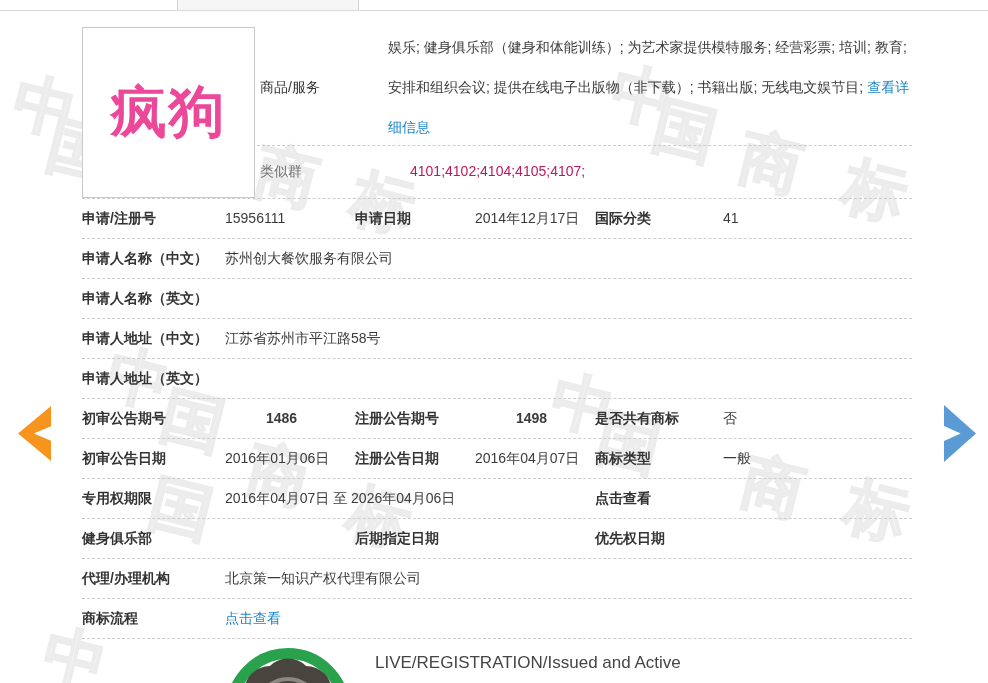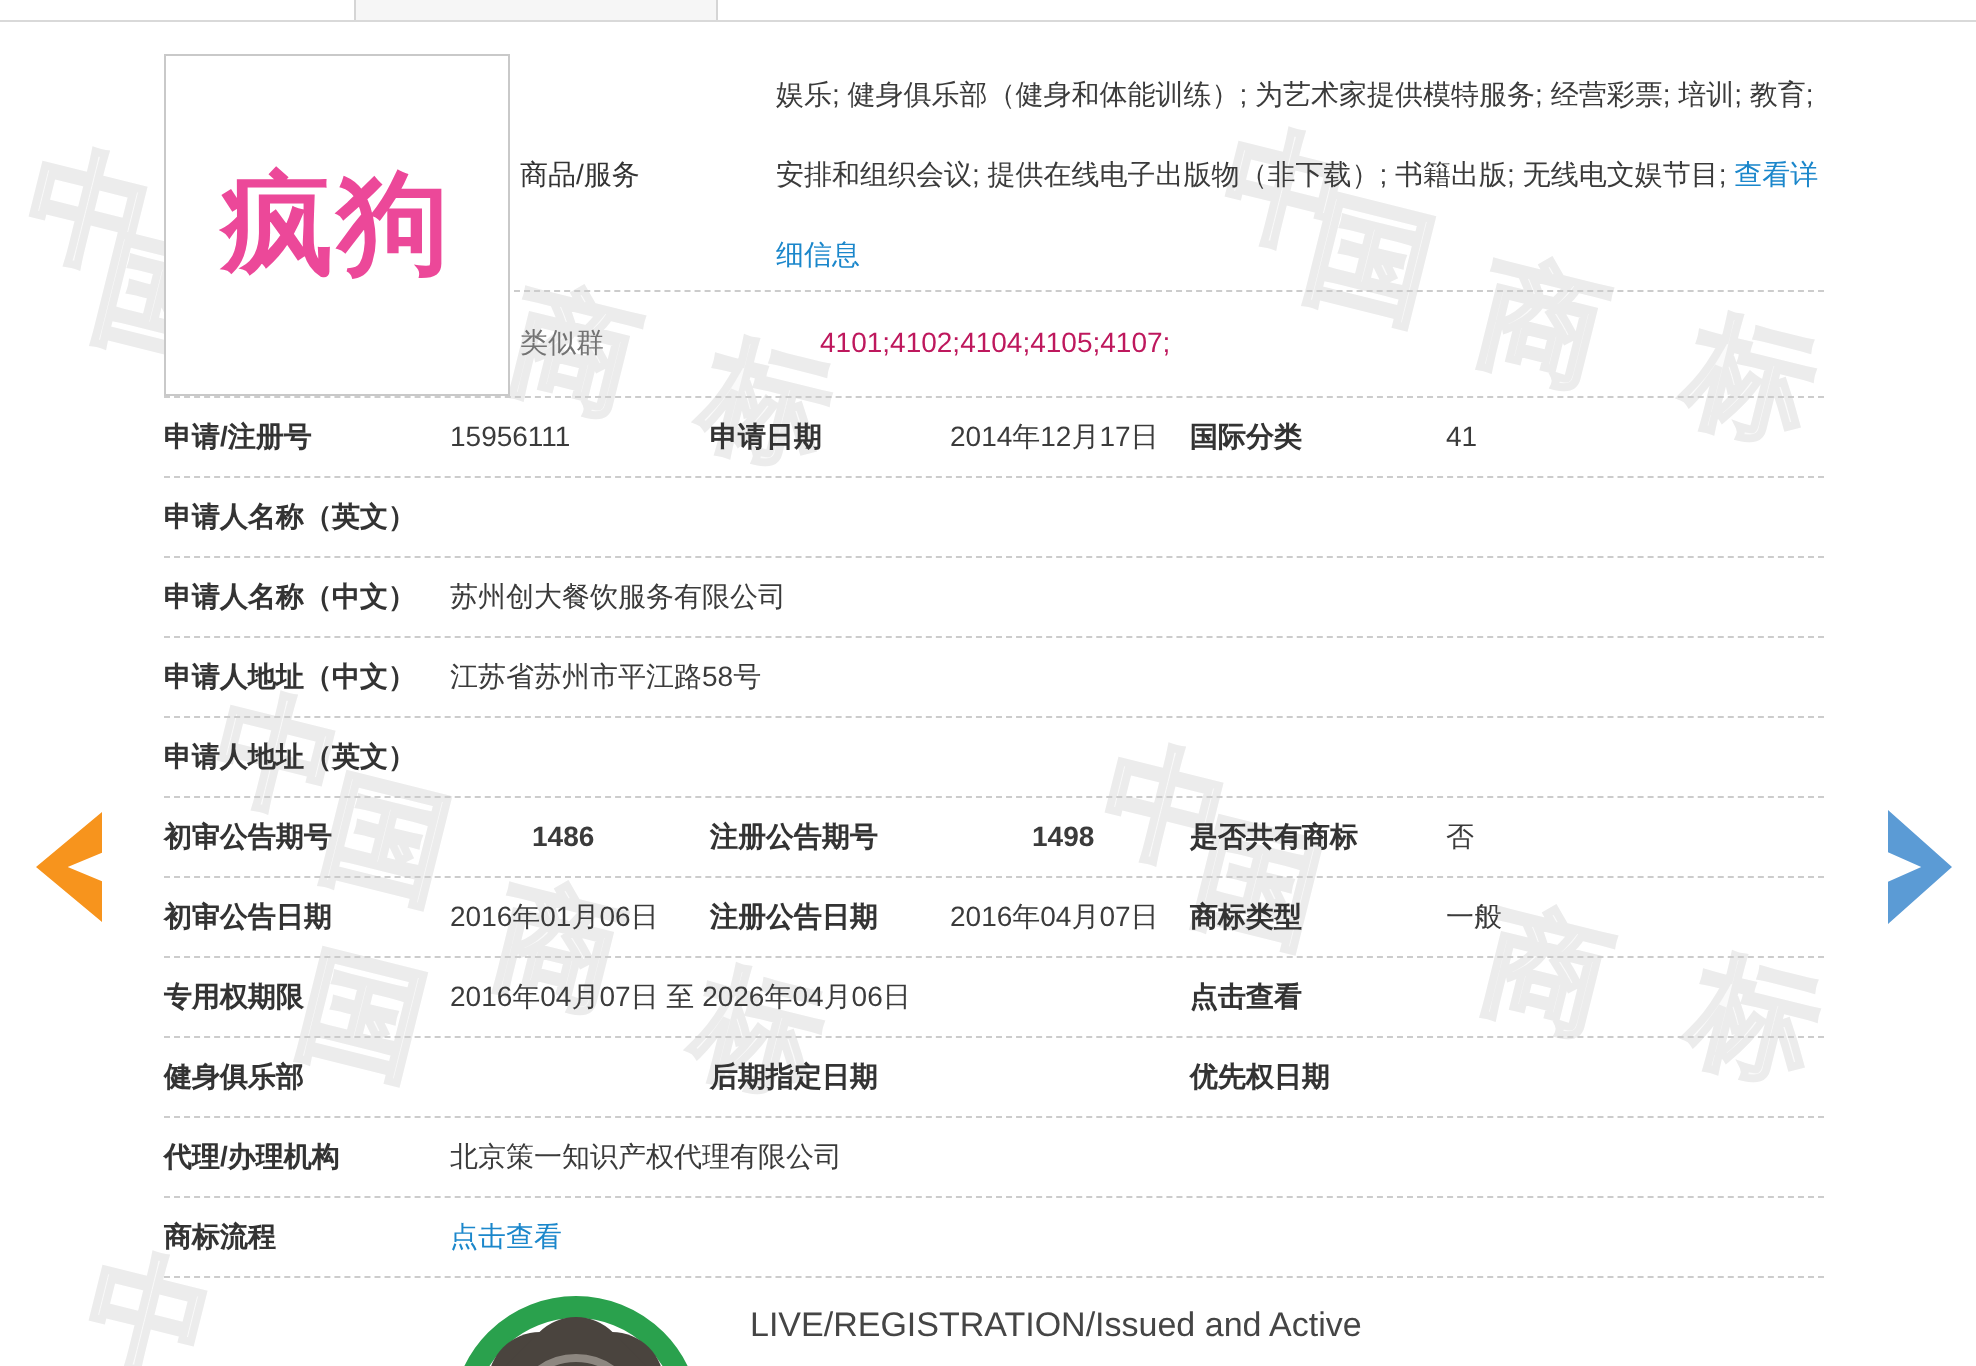--- a/index.html
+++ b/index.html
@@ -96,26 +96,26 @@
 <div class="rows">
   <div class="row">
     <span class="lb c1">申请/注册号</span>
     <span class="vl v1">15956111</span>
     <span class="lb c2">申请日期</span>
     <span class="vl v2">2014年12月17日</span>
     <span class="lb c3">国际分类</span>
     <span class="vl v3">41</span>
   </div>
   <div class="row">
+    <span class="lb c1">申请人名称（中文）</span>
+    <span class="vl v1">苏州创大餐饮服务有限公司</span>
+  </div>
+  <div class="row">
     <span class="lb c1">申请人名称（英文）</span>
     <span class="vl v1"></span>
-  </div>
-  <div class="row">
-    <span class="lb c1">申请人名称（中文）</span>
-    <span class="vl v1">苏州创大餐饮服务有限公司</span>
   </div>
   <div class="row">
     <span class="lb c1">申请人地址（中文）</span>
     <span class="vl v1">江苏省苏州市平江路58号</span>
   </div>
   <div class="row">
     <span class="lb c1">申请人地址（英文）</span>
     <span class="vl v1"></span>
   </div>
   <div class="row">

